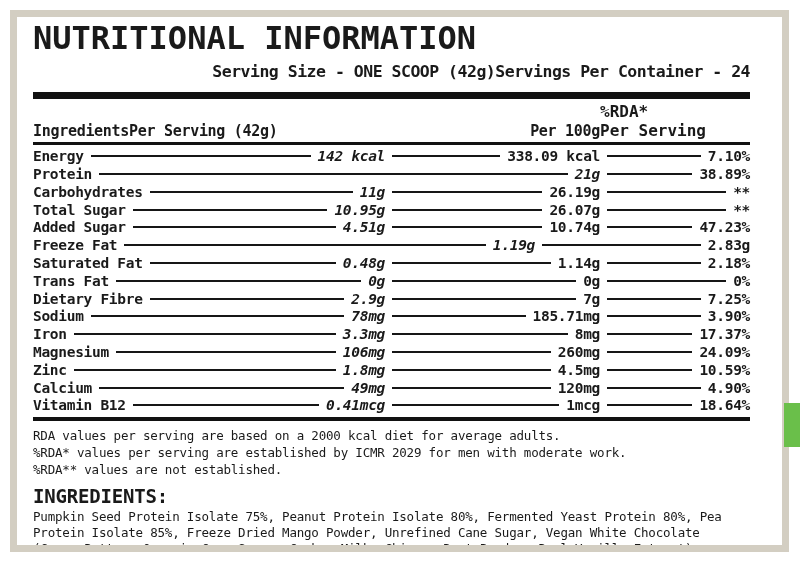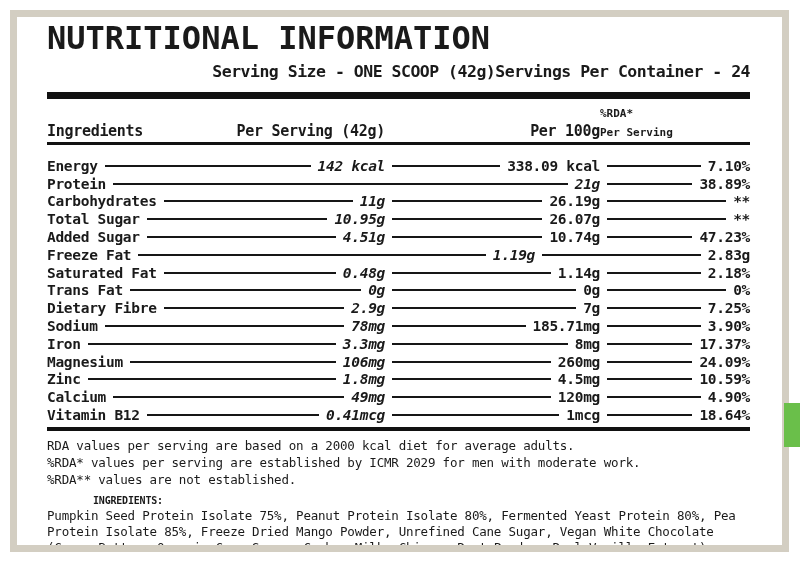--- a/index.html
+++ b/index.html
@@ -4,59 +4,59 @@
 <style>
   html,body{margin:0;padding:0;}
   body{
     width:800px;height:565px;background:#ffffff;position:relative;
     font-family:"DejaVu Sans Mono","Liberation Mono",monospace;
     color:#1a1a1a;overflow:hidden;
   }
   .card{
     position:absolute;left:10px;top:10px;width:779px;height:542px;
     box-sizing:border-box;border:7px solid #d3cec2;background:#fff;
-    padding:2px 32px 0 30px;overflow:hidden;
+    padding:2px 32px 0 16px;overflow:hidden;
   }
   .green-tab{
     position:absolute;left:784px;top:403px;width:16px;height:44px;
     z-index:5;
   }
   .title{
     font-size:32px;font-weight:bold;line-height:1.0;margin-top:3px;
     letter-spacing:0px;white-space:nowrap;
   }
   .serving-row{
     display:flex;justify-content:flex-end;align-items:baseline;
     font-size:16.5px;font-weight:bold;margin-top:8px;letter-spacing:-0.5px;
   }
   .bar-thick{height:7px;background:#111;margin-top:11px;}
   .bar-mid{height:3px;background:#111;}
   .bar-bottom{height:4px;background:#111;margin-top:3px;}
   .header-row{
     display:flex;align-items:flex-end;padding:3px 0 2px;
   }
   .h-main{font-size:15px;font-weight:bold;letter-spacing:-0.3px;white-space:nowrap;}
-  .h-seg1{flex:1;text-align:right;}
+  .h-seg1{flex:1;text-align:left;}
   .h-seg2{width:215px;text-align:right;box-sizing:border-box;}
   .h-seg3{width:150px;box-sizing:border-box;}
   .h-rda{
     width:-moz-fit-content;width:fit-content;margin-left:auto;text-align:right;
-    font-size:11px;font-weight:bold;line-height:1.2;white-space:nowrap;
-  }
-  .rows{margin-top:12px;text-align:right;}
+    font-size:16px;font-weight:bold;line-height:1.2;white-space:nowrap;
+  }
+  .rows{margin-top:2px;text-align:right;}
   .row{display:flex;align-items:center;height:17.8px;font-size:14.5px;font-weight:bold;}
   .lbl{white-space:nowrap;letter-spacing:-0.3px;}
   .seg{display:flex;align-items:center;box-sizing:border-box;}
   .seg.s1{flex:1;font-style:italic;}
   .seg.s2{width:215px;}
   .seg.s3{width:150px;}
   .leader{flex:1;height:2px;background:#161616;margin:0 7px;min-width:10px;}
   .val{white-space:nowrap;letter-spacing:-0.3px;}
   .notes{margin-top:6px;font-size:12.5px;line-height:17px;letter-spacing:-0.2px;}
-  .ing-heading{margin-top:7px;font-size:10px;font-weight:bold;letter-spacing:-0.2px;margin-left:46px;}
+  .ing-heading{margin-top:7px;font-size:19px;font-weight:bold;letter-spacing:-0.2px;}
   .ing-text{margin-top:2px;font-size:12.5px;line-height:16px;letter-spacing:-0.2px;}
 </style>
 </head>
 <body>
 
 <div class="card" style="border-color: rgb(211, 206, 194);">
 
   <div class="title">NUTRITIONAL INFORMATION</div>
 
   <div class="serving-row">

